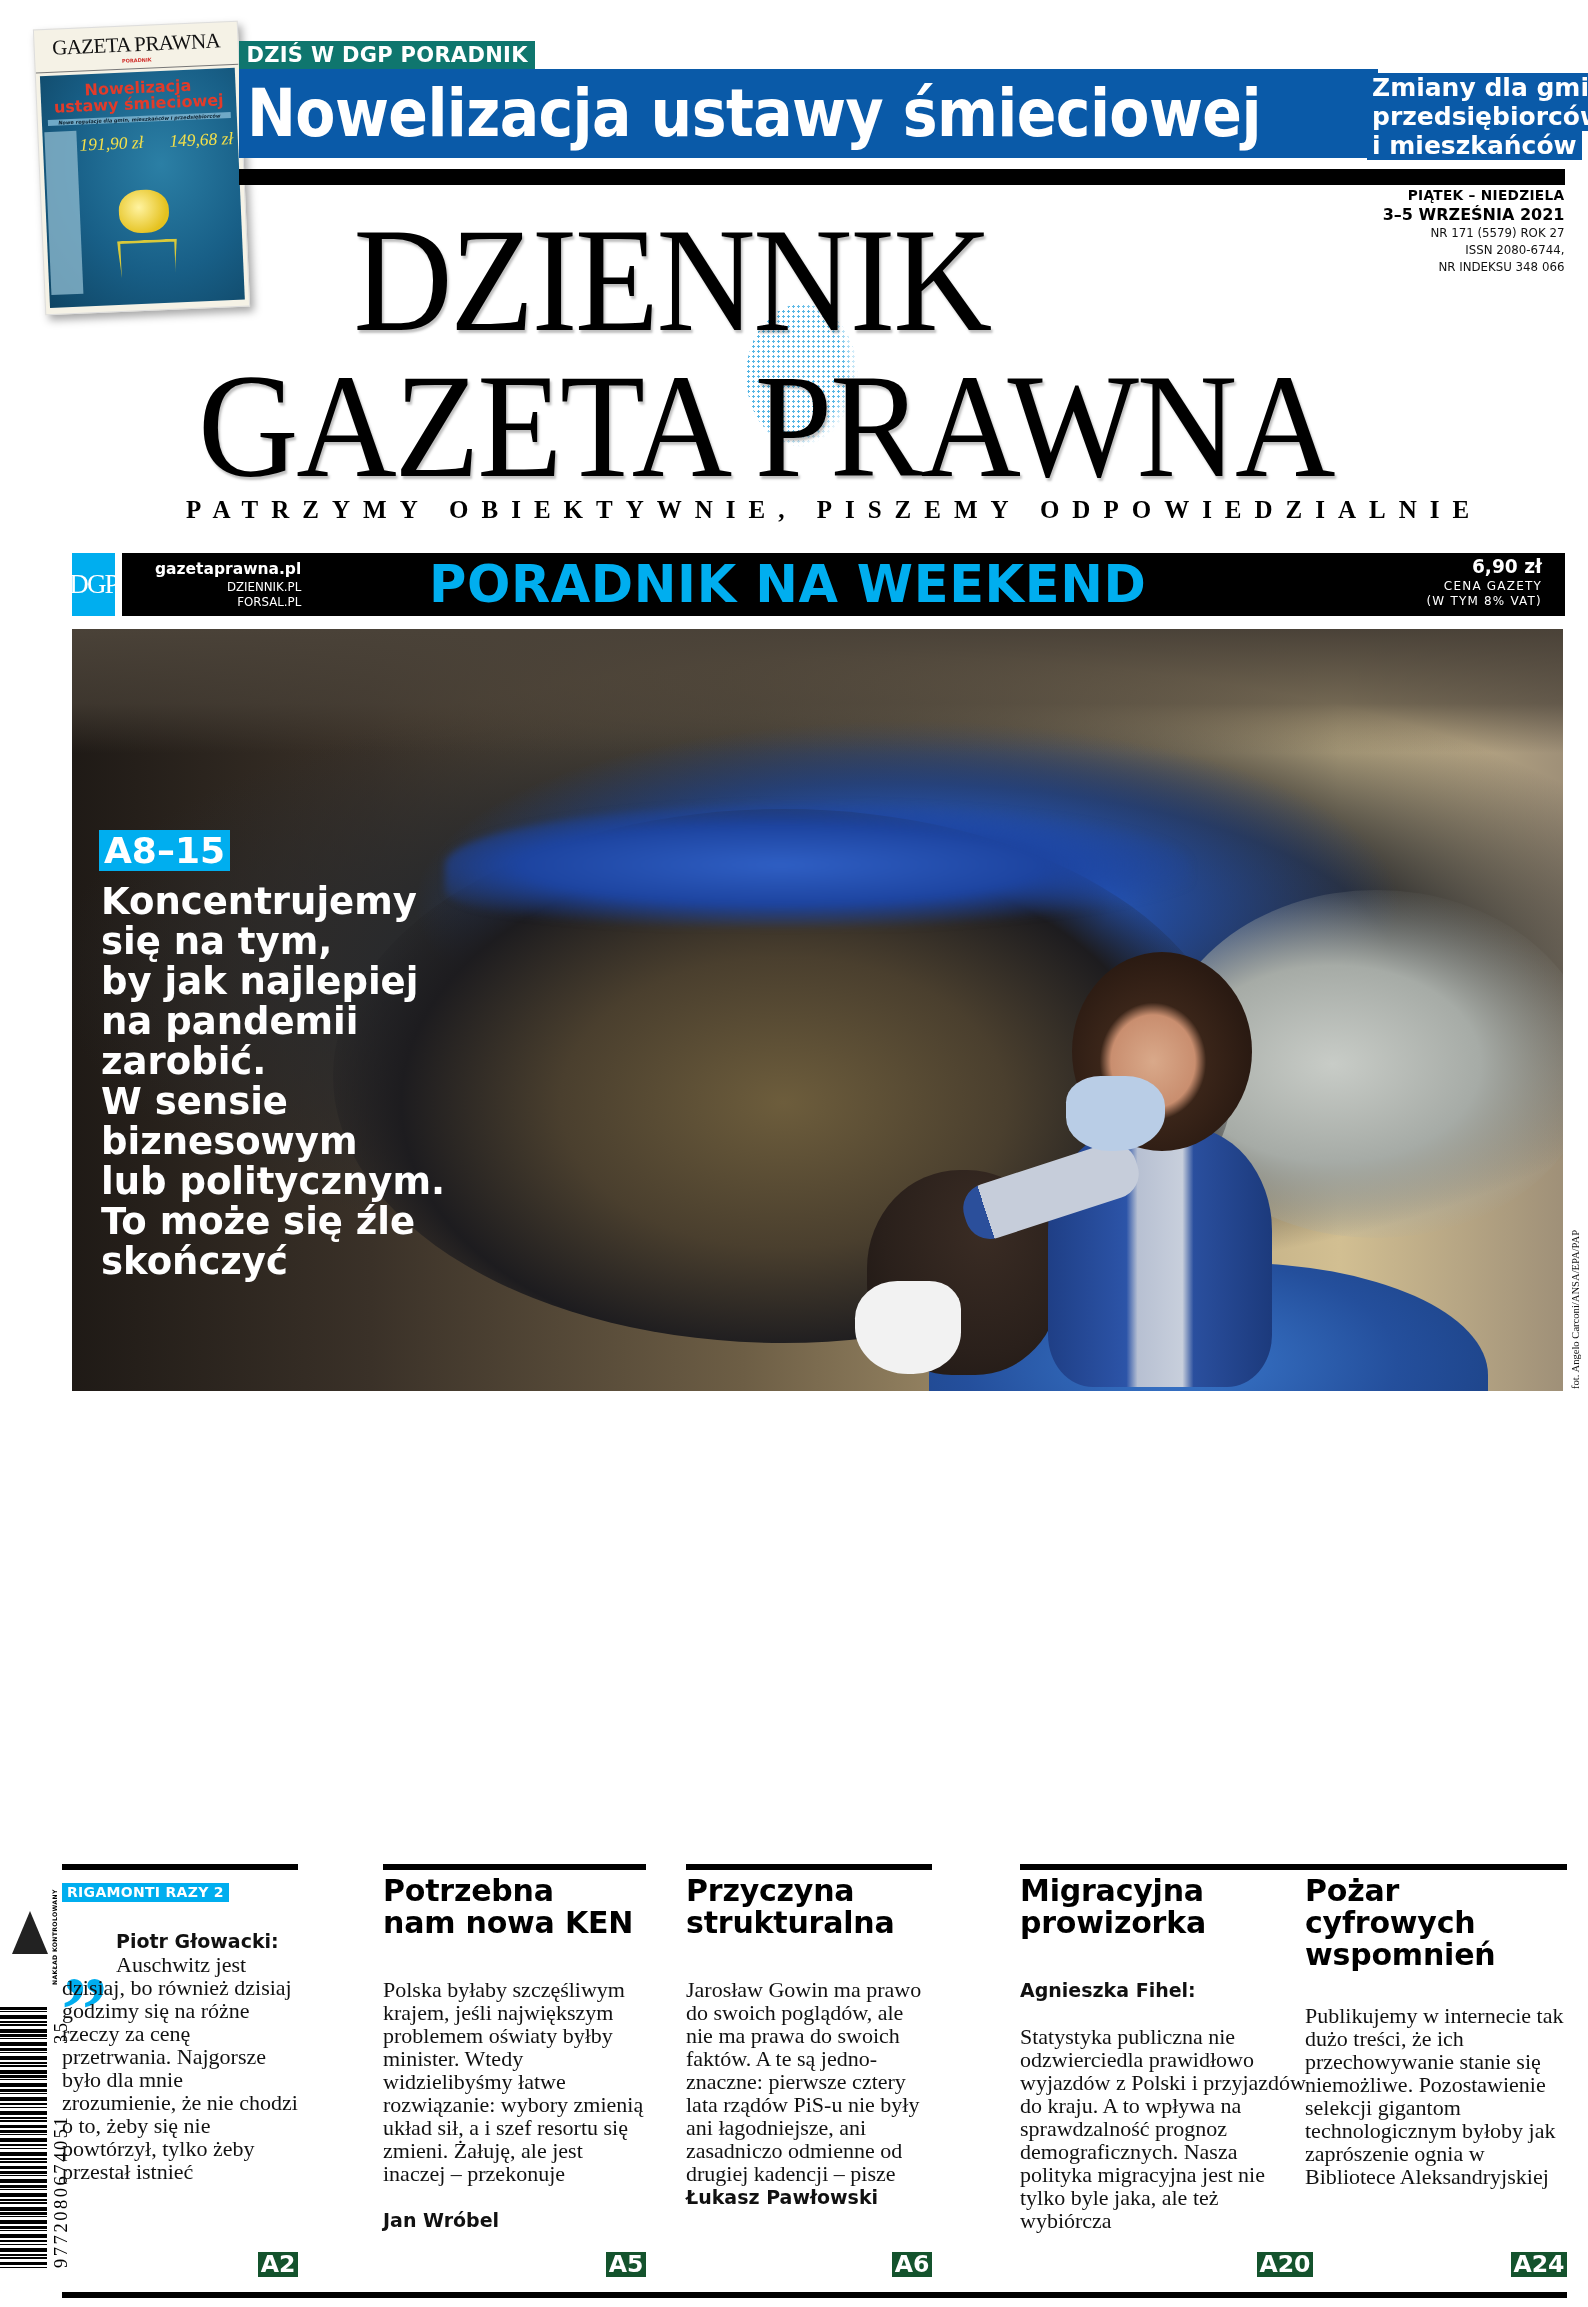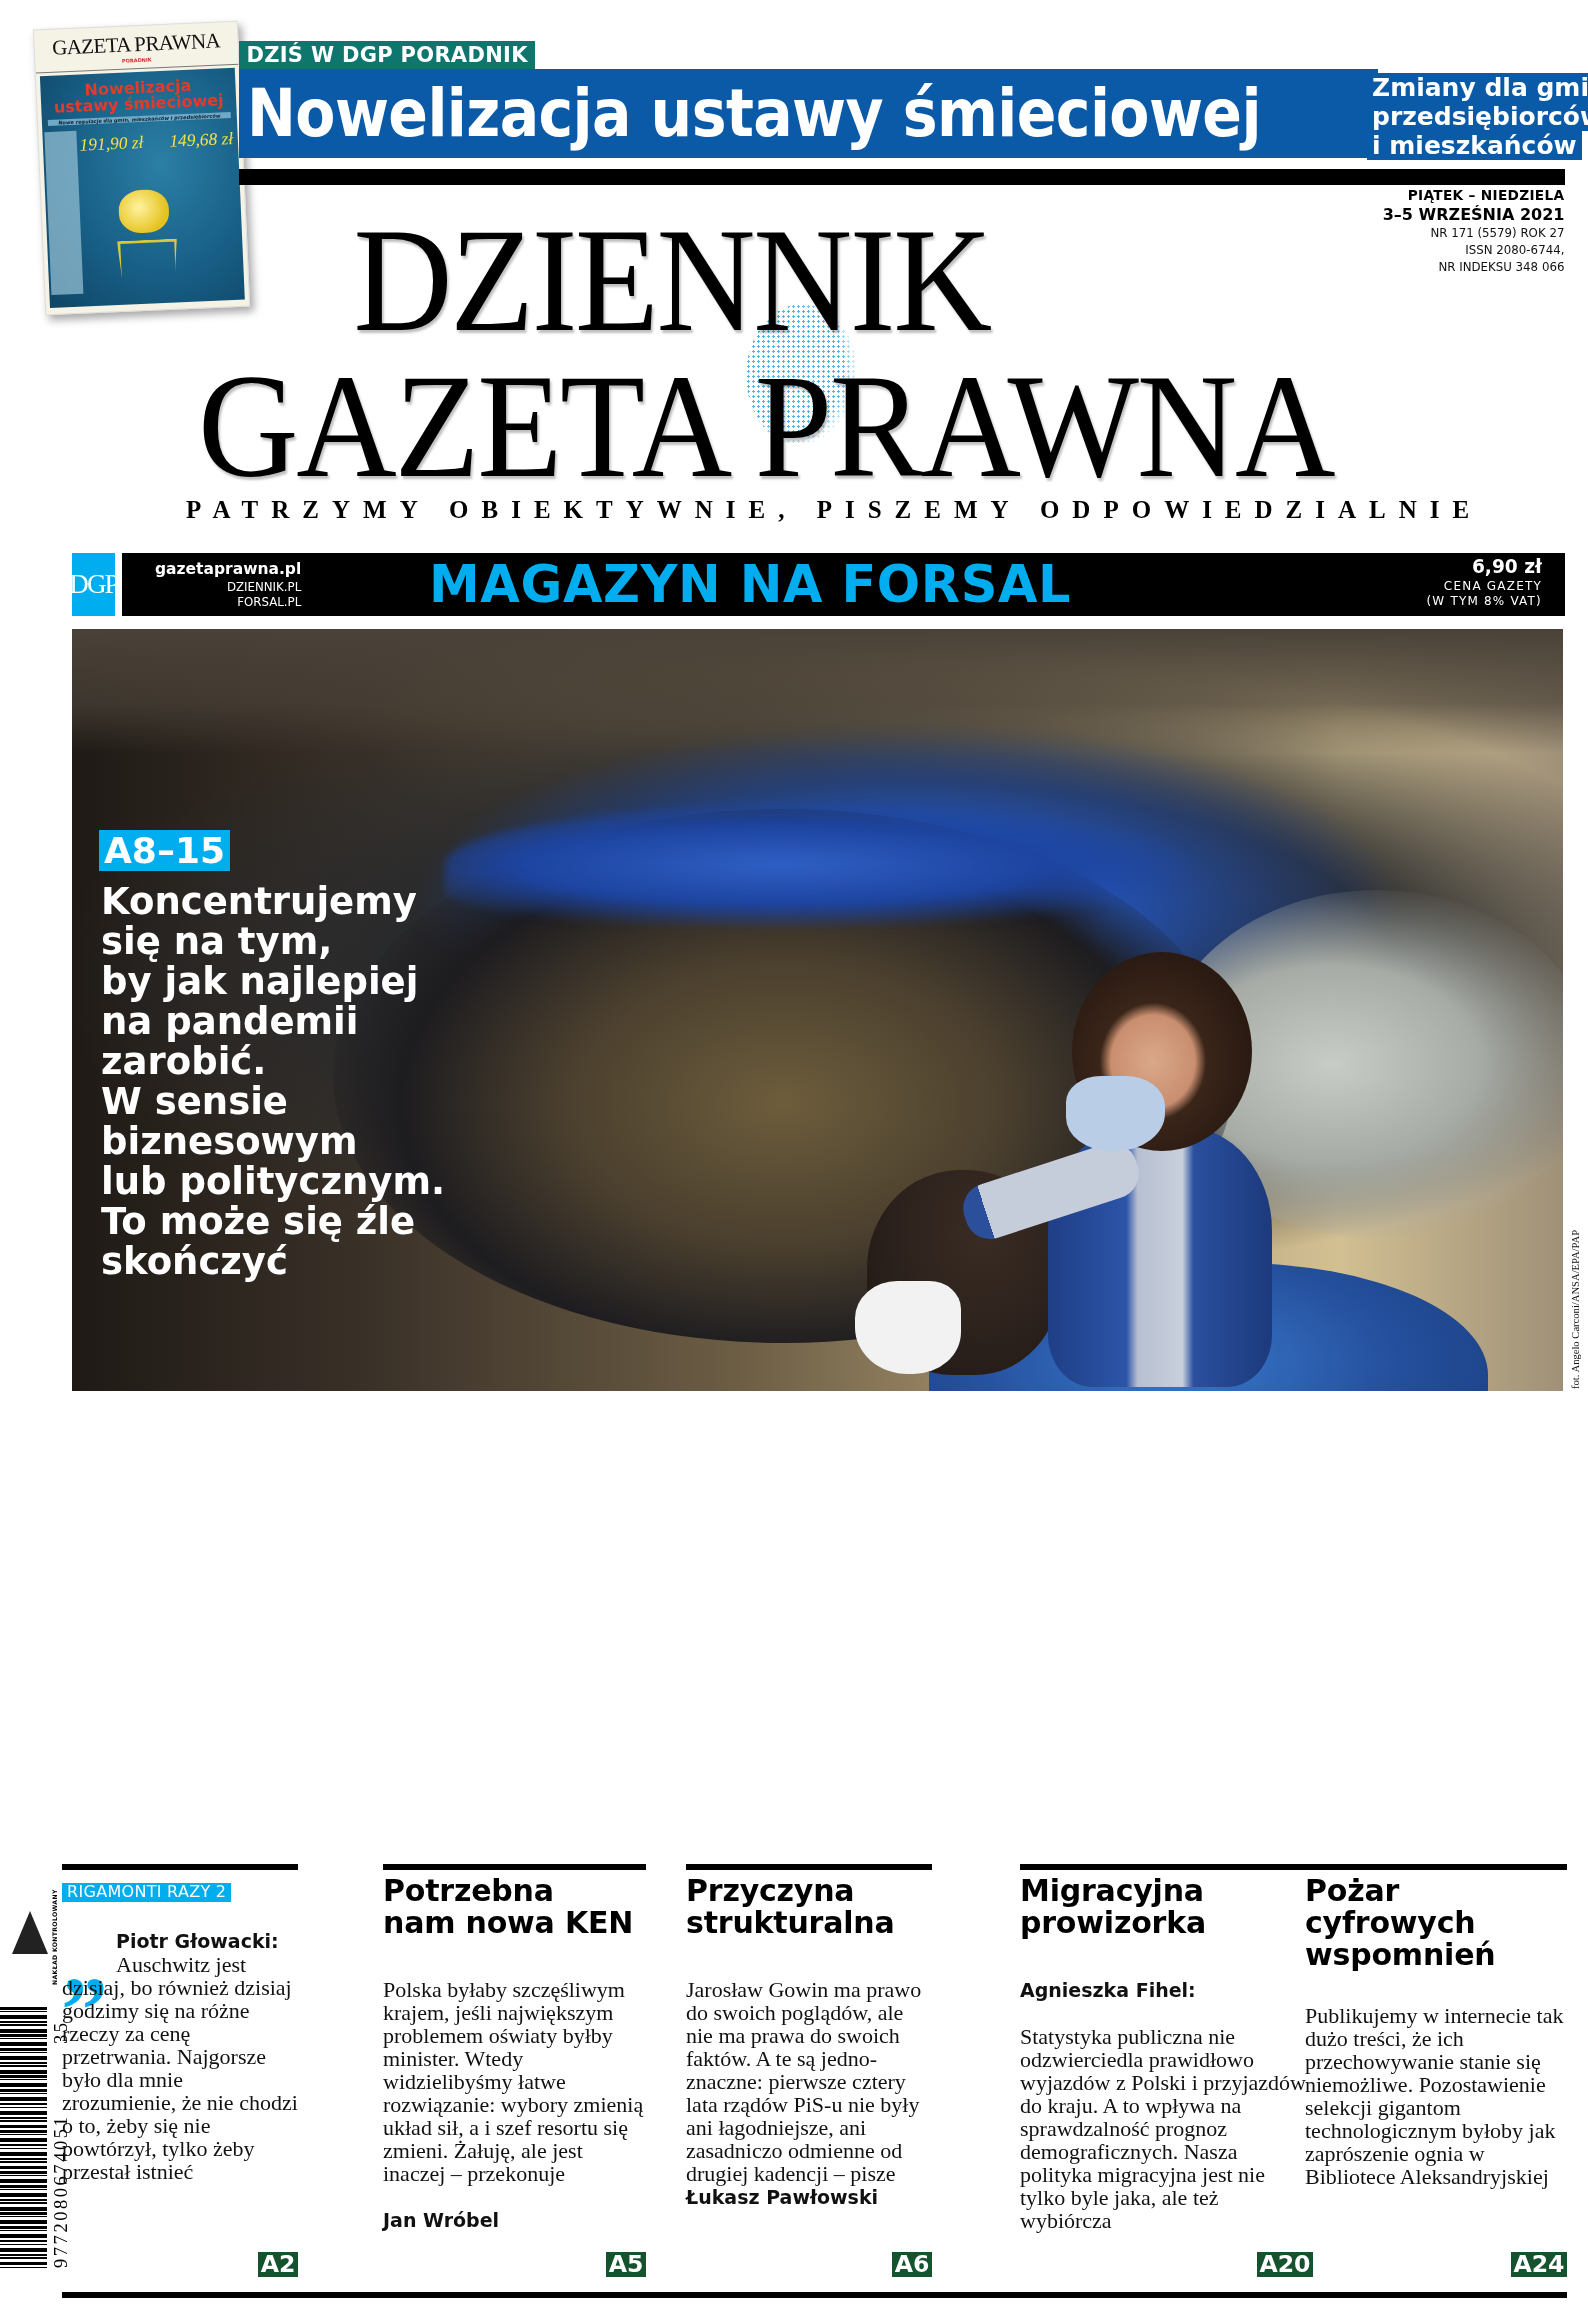--- a/index.html
+++ b/index.html
@@ -98,21 +98,21 @@
 
   
   .teaser { position:absolute; top:1864px; }
   .teaser .rule-top { height:5.6px; background:#000; }
   .teaser .t-title { font-weight:bold; font-size:30px; line-height:32px; margin-top:5px; letter-spacing:-0.2px; white-space:pre-line; }
   .teaser .t-body { font-family:"Liberation Serif", serif; font-size:22px; line-height:23px; margin-top:16px; white-space:pre-line; color:#111; }
   .teaser .t-body b { font-family:"DejaVu Sans", sans-serif; font-weight:bold; font-size:19px; }
   .teaser .t-page { position:absolute; right:0; background:#14532d; color:#fff; font-weight:bold; font-size:23.6px; line-height:25px; padding:0 2.5px; }
   .bottom-rule { position:absolute; top:2292px; height:5.6px; background:#000; }
 
-  .kicker-label { display:inline-block; background:#00aeef; color:#fff; font-weight:normal; font-size:16px; line-height:18.6px; padding:0 5px; margin-top:13.7px; letter-spacing:0.3px; }
+  .kicker-label { display:inline-block; background:#00aeef; color:#fff; font-weight:bold; font-size:14px; line-height:18.6px; padding:0 5px; margin-top:13.7px; letter-spacing:0.3px; }
   .quote-mark { float:left; color:#00aeef; font-family:"Liberation Serif", serif; font-weight:bold; font-size:93px; line-height:62px; height:43px; margin-right:7.5px; margin-top:2.5px; }
 
   
   .barcode { position:absolute; left:0; top:2007px; width:47px; height:261px;
     background: repeating-linear-gradient(180deg, #000 0 2.5px, #fff 2.5px 3.7px, #000 3.7px 5px, #fff 5px 8px, #000 8px 11.8px, #fff 11.8px 13.7px);
   }
   .barcode-digits { position:absolute; left:50px; top:2268px; transform: rotate(-90deg); transform-origin: left top; font-family:"Liberation Serif", serif; font-size:18.6px; letter-spacing:2.5px; white-space:nowrap; }
   .barcode-suffix { position:absolute; left:50px; top:2044px; transform: rotate(-90deg); transform-origin: left top; font-family:"Liberation Serif", serif; font-size:18.6px; letter-spacing:2.5px; white-space:nowrap; }
   .nakl { position:absolute; left:12.4px; top:1892px; width:37px; height:87px; }
   .nakl .tri { position:absolute; left:0; top:18.6px; width:0; height:0; border-left:18.6px solid transparent; border-right:18.6px solid transparent; border-bottom:43px solid #222; }
@@ -162,21 +162,21 @@
 <div class="mast2">GAZETA PRAWNA</div>
 <div class="tagline">PATRZYMY OBIEKTYWNIE, PISZEMY ODPOWIEDZIALNIE</div>
 
 <div class="dgp-logo">DGP</div>
 <div class="section-bar"></div>
 <div class="sites">
   <div class="s1">gazetaprawna.pl</div>
   <div class="s2">DZIENNIK.PL</div>
   <div class="s2">FORSAL.PL</div>
 </div>
-<div class="section-title">MAGAZYN NA FORSAL</div>
+<div class="section-title">PORADNIK NA WEEKEND</div>
 <div class="price">
   <div class="p1">6,90 zł</div>
   <div class="p2">CENA GAZETY</div>
   <div class="p2">(W TYM 8% VAT)</div>
 </div>
 
 <div class="hero">
   <div class="eye-white"></div>
   <div class="iris"></div>
   <div class="lid-blue"></div>

